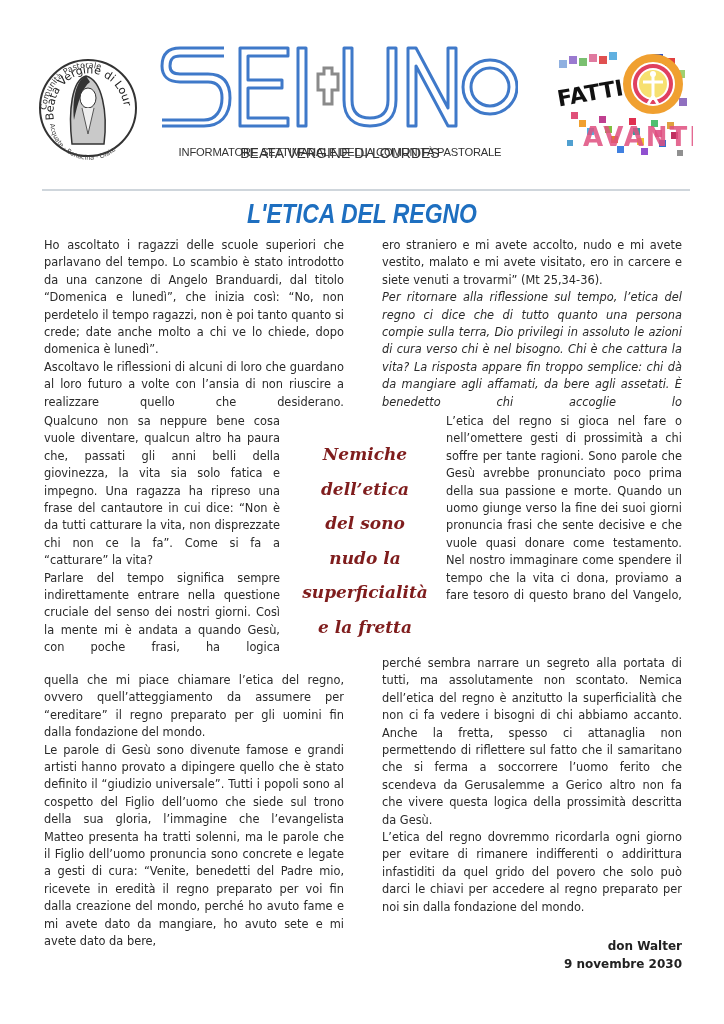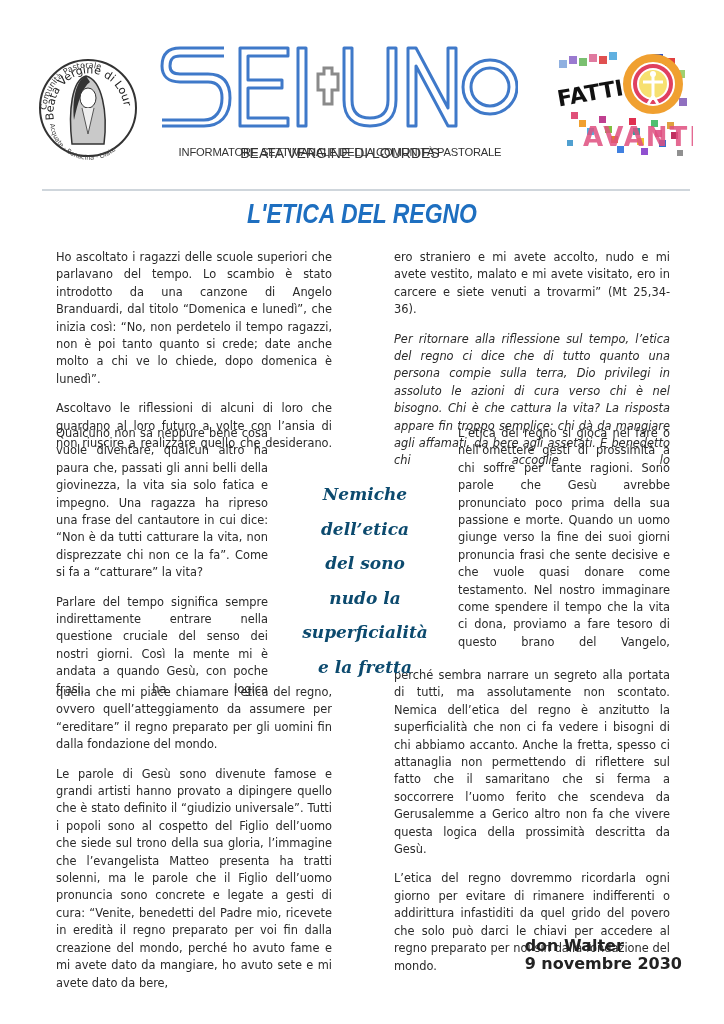--- a/index.html
+++ b/index.html
@@ -17,35 +17,35 @@
 
   .rule { position: absolute; left: 42px; top: 189px; width: 648px; height: 2px; background: #cfd6dc; }
 
   .title { position: absolute; left: 0; top: 198px; width: 724px; text-align: center;
            font-family: "Liberation Sans Narrow", "Liberation Sans", sans-serif; font-weight: bold;
            font-size: 28px; color: #1e6fc0; letter-spacing: 0px; transform: scaleX(0.82); font-style: italic; }
 
   
   .txt { position: absolute; font-family: "DejaVu Sans", sans-serif; font-size: 11.4px; line-height: 17.4px;
          color: #2a2a2a; text-align: justify; }
-  .txt p { margin: 12px; }
+  .txt p { margin: 0; }
   .col-a { left: 44px; top: 237px; width: 300px; }
   .col-a-narrow { left: 44px; top: 413px; width: 236px; }
   .col-a-wide { left: 44px; top: 672px; width: 300px; }
   .col-b { left: 382px; top: 237px; width: 300px; }
   .col-b-narrow { left: 446px; top: 413px; width: 236px; }
   .col-b-wide { left: 382px; top: 655px; width: 300px; }
 
   .quote { position: absolute; left: 290px; top: 437px; width: 150px; text-align: center;
            font-family: "DejaVu Serif", serif; font-style: italic; font-weight: bold; font-size: 17px;
-           line-height: 34.5px; color: #0c4a6e; margin-top: 40px; }
+           line-height: 34.5px; color: #7f1d1d; }
   .quote span { display: block; }
 
-  .sign { position: absolute; right: 42px; top: 937px; text-align: left;
-          font-family: "DejaVu Sans", sans-serif; font-weight: bold; font-size: 16px; line-height: 18px; color: #222; }
+  .sign { position: absolute; right: 42px; top: 937px; text-align: right;
+          font-family: "DejaVu Sans", sans-serif; font-weight: bold; font-size: 12px; line-height: 18px; color: #222; }
 </style>
 </head>
 <body>
 
 <div class="logo-left">
   <svg width="116" height="128" viewBox="0 0 116 128">
     <defs>
       <path id="arcTop" d="M18,70 A42,46 0 0 1 100,60"></path>
       <path id="arcMain" d="M26,80 A34,38 0 0 1 96,66 "></path>
       <path id="arcBot" d="M22,84 A40,40 0 0 0 88,110"></path>

